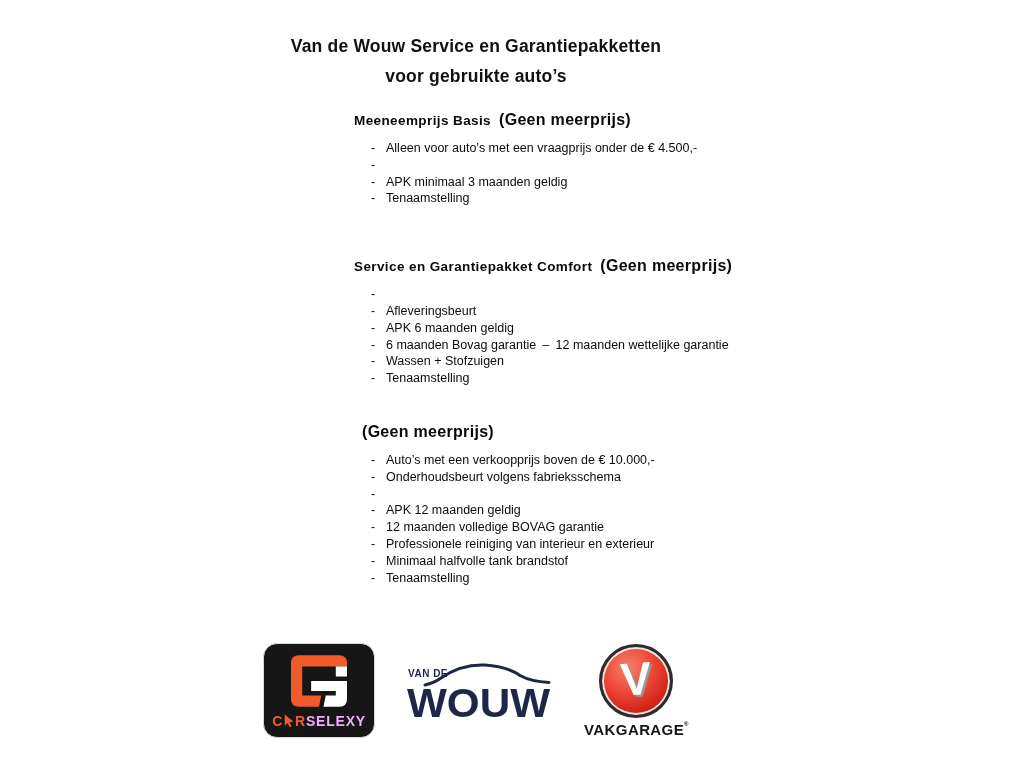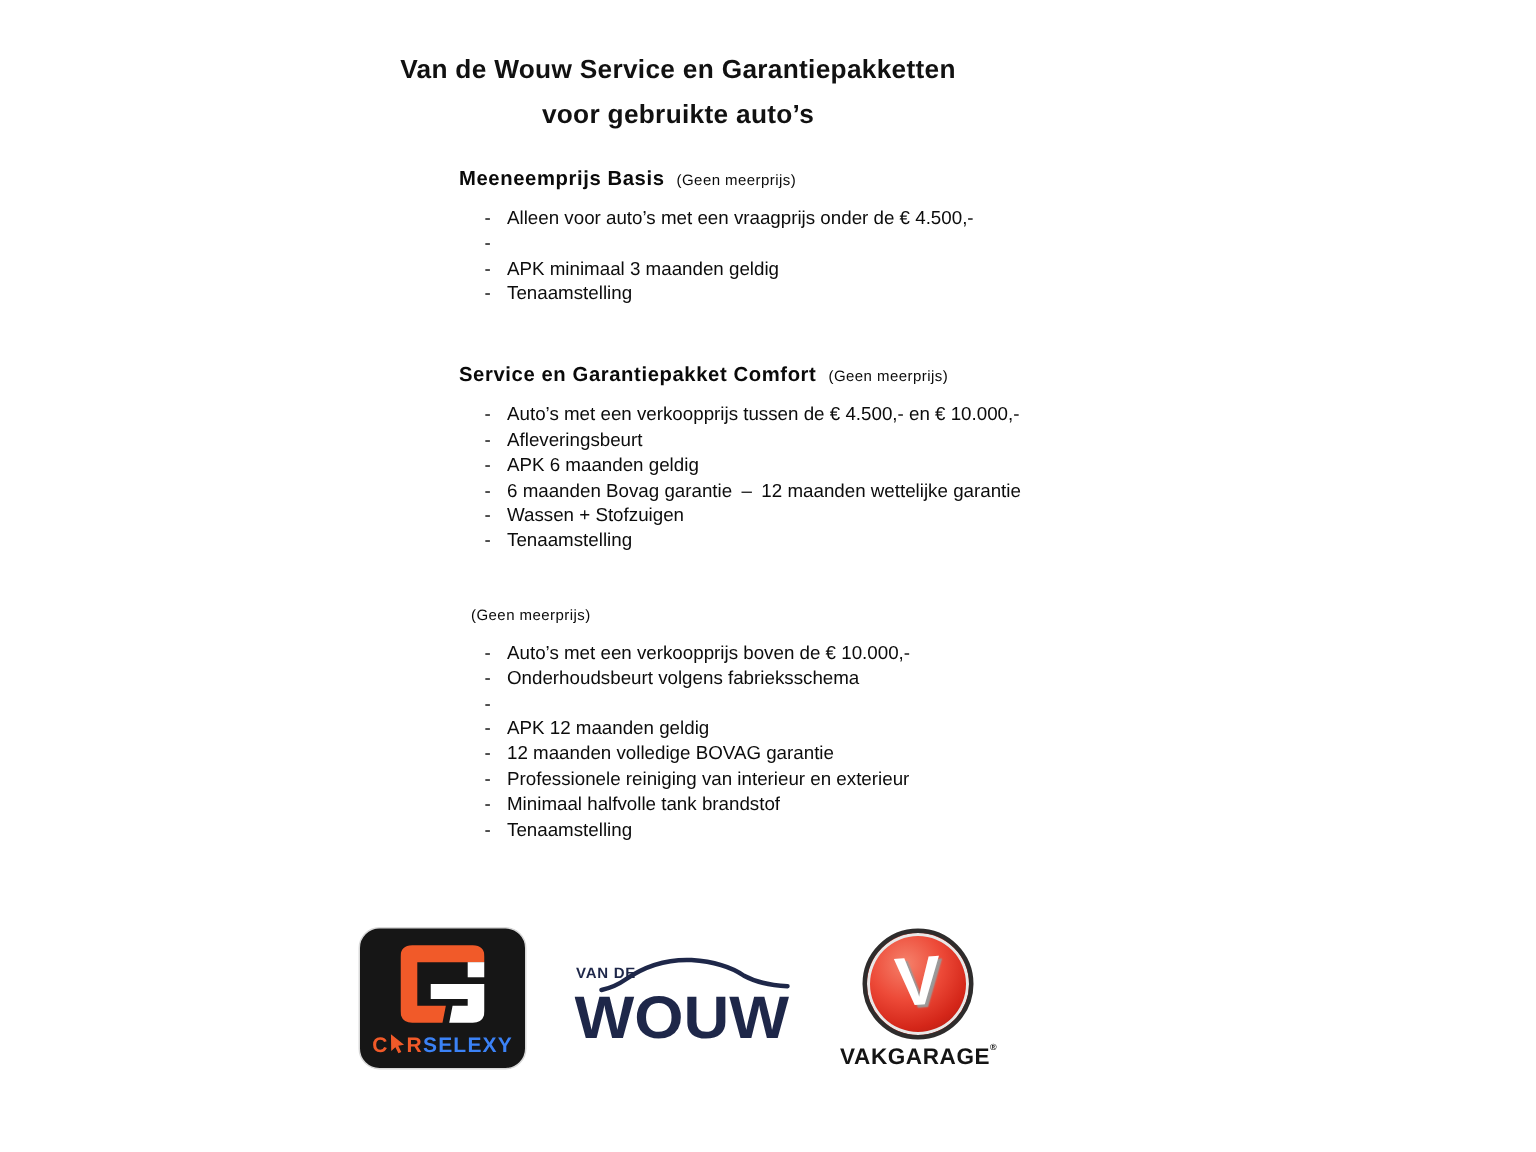--- a/index.html
+++ b/index.html
@@ -5,20 +5,21 @@
   * { margin: 0; padding: 0; box-sizing: border-box; }
   html, body { background: #ffffff; }
   .page {
     position: relative;
     width: 904px;
     height: 768px;
     background: #ffffff;
     font-family: "Liberation Sans", "DejaVu Sans", sans-serif;
     color: #0c0c0c;
     overflow: hidden;
+    padding-left: 48px;
   }
   .title-block { padding-top: 31px; text-align: center; }
   .title-line {
     font-size: 17.5px;
     font-weight: bold;
     line-height: 30px;
     color: #111;
     letter-spacing: 0.2px;
   }
   .content { margin-left: 306px; width: 460px; }
@@ -28,28 +29,28 @@
     white-space: nowrap;
   }
   .section-heading .h-main {
     font-size: 13.5px;
     font-weight: bold;
     letter-spacing: 0.4px;
     color: #0a0a0a;
     line-height: 15px;
   }
   .section-heading .h-note {
-    font-size: 10px;
-    font-weight: normal;
+    font-size: 16px;
+    font-weight: bold;
     letter-spacing: 0.3px;
     margin-left: 8px;
     color: #0a0a0a;
   }
   .sec-1 { margin-top: 20px; }
-  .sec-2 { margin-top: 38px; }
+  .sec-2 { margin-top: 50px; }
   .sec-3 { margin-top: 36px; }
   ul.pkg-list { list-style: none; margin-top: 11px; }
   ul.pkg-list li {
     display: flex;
     font-size: 12.5px;
     line-height: 16.8px;
     color: #0c0c0c;
     padding-left: 17px;
     white-space: nowrap;
   }
@@ -81,21 +82,21 @@
   .cs-wordmark {
     margin-top: 7px;
     display: flex;
     align-items: center;
     font-size: 14px;
     font-weight: bold;
     letter-spacing: 0.8px;
     line-height: 14px;
   }
   .cs-orange { color: #f15a29; }
-  .cs-white { color: #3b82f6; }
+  .cs-white { color: #f0abfc; }
   .cs-cursor { width: 10px; height: 14px; margin: 0 1px; }
   
   .wouw-logo { width: 145px; height: 62px; }
   
   .vakgarage {
     display: flex;
     flex-direction: column;
     align-items: center;
   }
   .vak-sphere {
@@ -165,21 +166,20 @@
     </div>
 
     <div class="sec-2">
       <div class="section-heading">
         <span class="h-main">Service en Garantiepakket Comfort</span>
         <span class="h-note">(Geen meerprijs)</span>
       </div>
       <ul class="pkg-list">
         <li>
             <span class="dash">-</span>
-            <span>Auto’s met een verkoopprijs tussen de € 4.500,- en € 10.000,-</span>
           </li>
         <li>
             <span class="dash">-</span>
             <span>Afleveringsbeurt</span>
           </li>
         <li>
             <span class="dash">-</span>
             <span>APK 6 maanden geldig</span>
           </li>
         <li>

